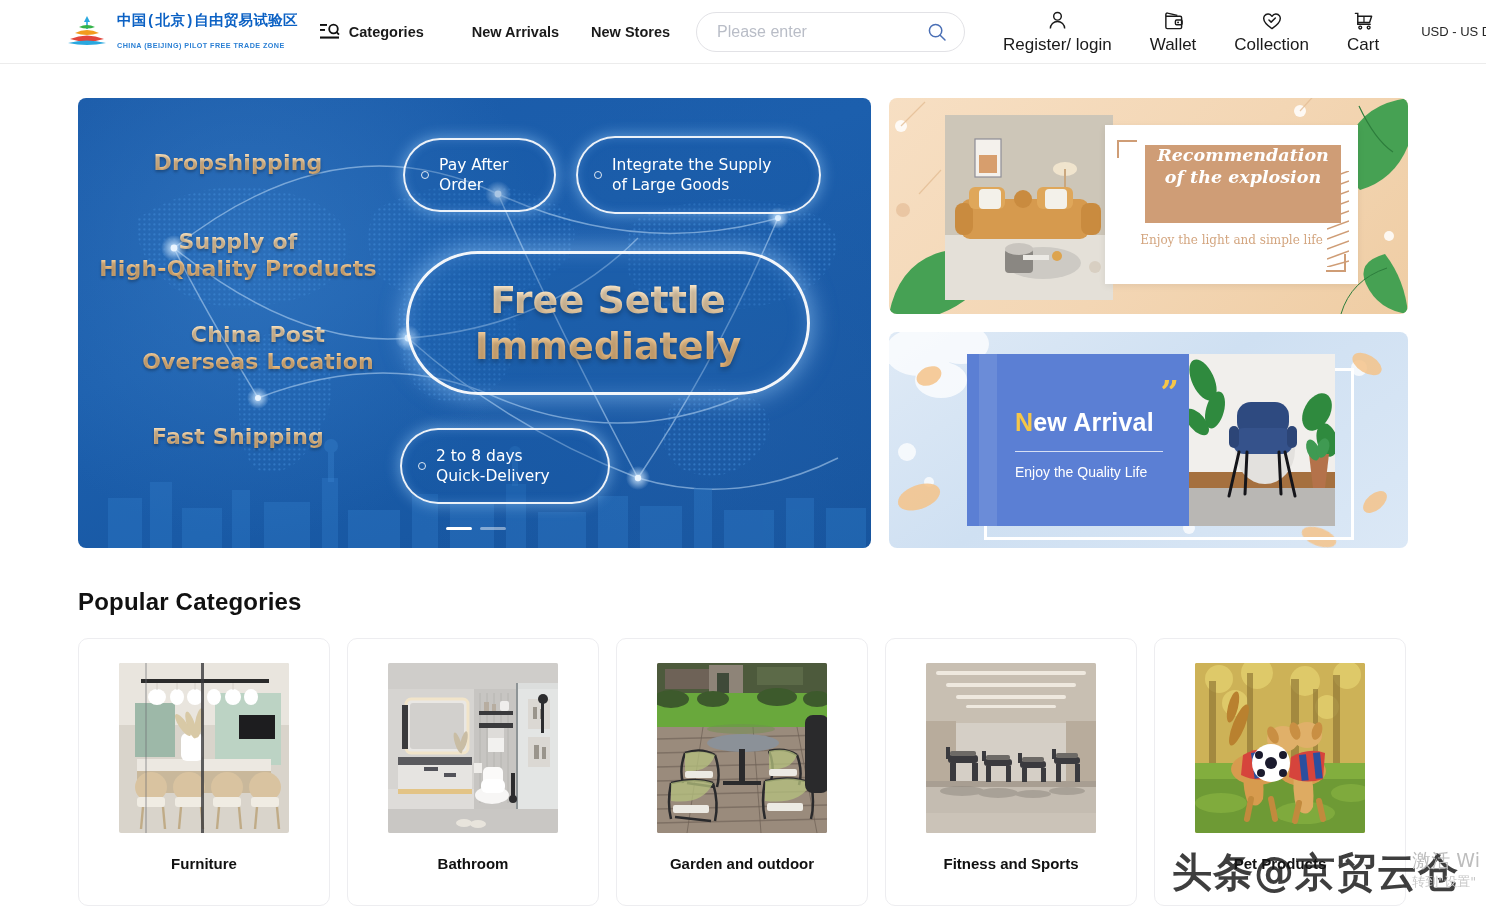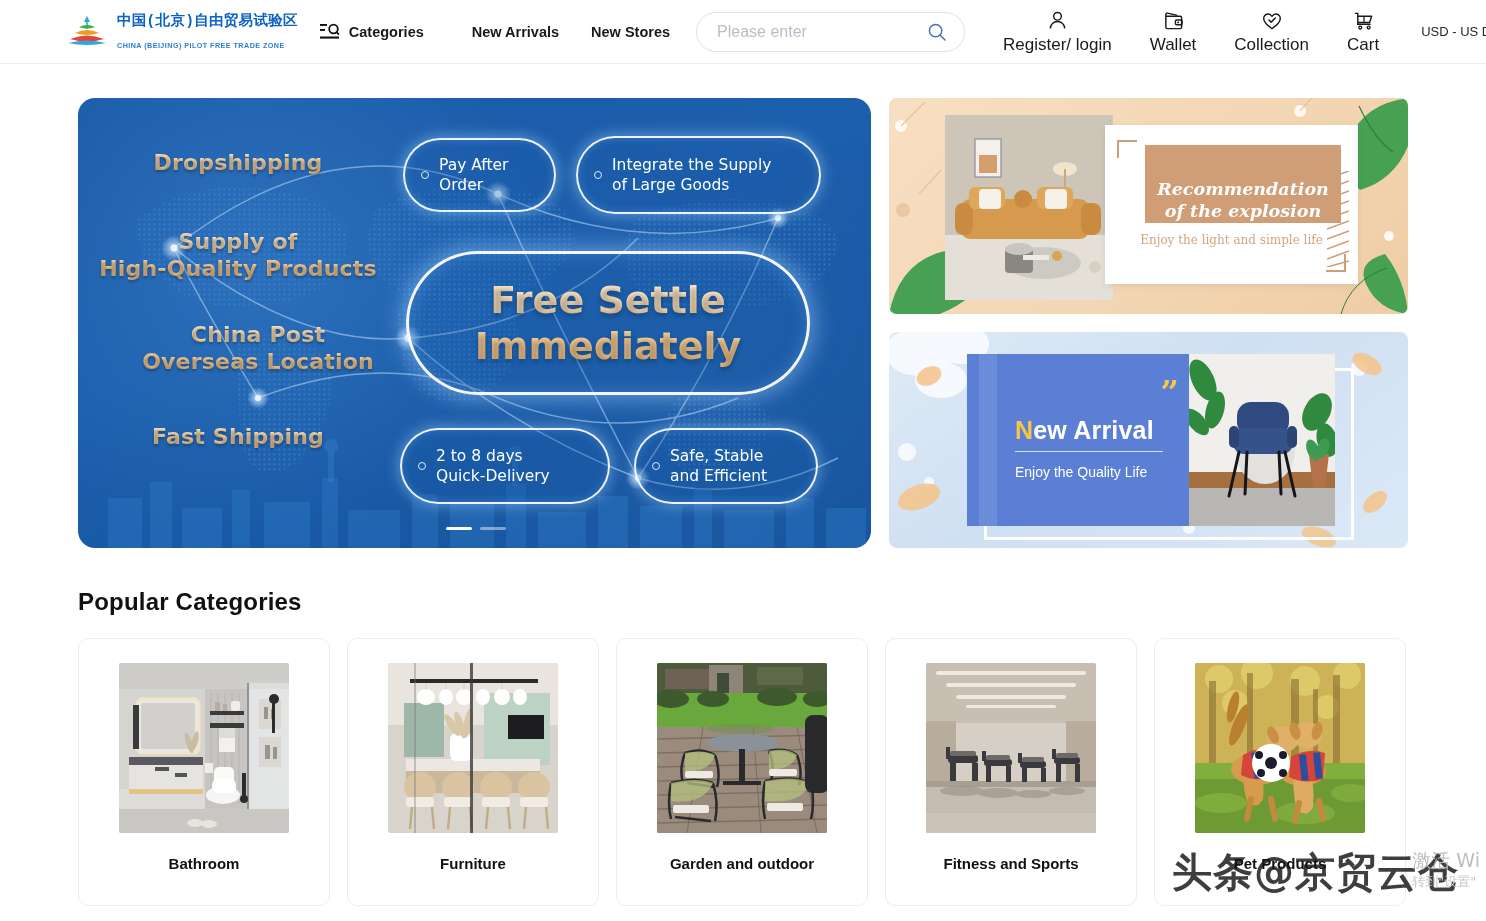--- a/index.html
+++ b/index.html
@@ -73,21 +73,21 @@
 
   
   .main { padding: 34px 0 0 0; }
   .content { width: 1330px; margin: 0 auto; }
   .hero-row { display: flex; gap: 18px; }
 
   
   .banner {
     position: relative;
     width: 793px; height: 450px;
-    border-radius: 17px; overflow: hidden;
+    border-radius: 8px; overflow: hidden;
     background:
       radial-gradient(circle at 22% 34%, rgba(58,126,198,.55) 0%, rgba(58,126,198,0) 42%),
       radial-gradient(circle at 78% 66%, rgba(36,96,170,.5) 0%, rgba(36,96,170,0) 45%),
       linear-gradient(160deg, #1a5aa8 0%, #1c5fad 40%, #15539c 100%);
     flex: none;
   }
   .banner svg.bg { position: absolute; inset: 0; width: 100%; height: 100%; }
   .banner-inner { position: absolute; inset: 0; }
 
   .left-labels {
@@ -160,21 +160,21 @@
     position: absolute; left: 56px; top: 17px; width: 168px; height: 185px;
     background: linear-gradient(180deg,#d8d2c6 0%, #cfc8ba 42%, #e6e2db 100%);
     overflow: hidden;
   }
   .p1-card {
     position: absolute; left: 216px; top: 27px; width: 253px; height: 159px;
     background: #fff; box-shadow: 0 2px 7px rgba(0,0,0,.07);
   }
   .p1-title {
     position: absolute; left: 40px; top: 20px; width: 196px; height: 78px;
-    background: #cf9d76; display: flex; align-items: flex-end; justify-content: center;
+    background: #cf9d76; display: flex; align-items: flex-start; justify-content: center;
     text-align: center;
   }
   .p1-title span {
     font-family: "DejaVu Serif", serif; font-style: italic; font-weight: 700;
     font-size: 17.5px; color: #fff; line-height: 1.25;
   }
   .p1-sub {
     position: absolute; left: 0; right: 0; top: 108px; text-align: center;
     font-family: "DejaVu Serif", serif; font-size: 12px; color: #d3a57f;
   }
@@ -183,21 +183,21 @@
 
   
   .promo2 {
     background: linear-gradient(145deg,#dfeaf6 0%, #cfe0f2 45%, #dbe8f6 100%);
   }
   .p2-card { position: absolute; left: 78px; top: 22px; width: 368px; height: 172px; display: flex; }
   .p2-left { width: 222px; background: #5b7fd4; position: relative; }
   .p2-stripe { position: absolute; left: 12px; top: 0; bottom: 0; width: 18px; background: rgba(255,255,255,.10); }
   .p2-right { flex: 1; background: linear-gradient(180deg,#f3f2f0 0%, #e8e6e3 60%, #cfcdca 100%); position: relative; overflow: hidden; }
   .p2-quote { position: absolute; right: 10px; top: 22px; font-size: 32px; color: #f6c648; font-family: "DejaVu Serif", serif; line-height: 1; font-weight: 700; }
-  .p2-h { position: absolute; left: 48px; top: 54px; font-size: 25px; font-weight: 700; color: #fff; font-family: "Liberation Sans", sans-serif; letter-spacing: .2px; margin-top: 8px; }
+  .p2-h { position: absolute; left: 48px; top: 54px; font-size: 25px; font-weight: 700; color: #fff; font-family: "Liberation Sans", sans-serif; letter-spacing: .2px; }
   .p2-h .n { color: #f6c648; }
   .p2-rule { position: absolute; left: 48px; top: 97px; width: 148px; height: 1px; background: rgba(255,255,255,.75); }
   .p2-sub { position: absolute; left: 48px; top: 110px; font-size: 14px; color: #fff; }
   .p2-frame { position: absolute; left: 95px; top: 36px; width: 370px; height: 172px; border: 3px solid #fff; pointer-events: none; }
 
   
   .sec-title {
     font-size: 24px; font-weight: 700; color: #111;
     margin: 40px 0 22px 0; letter-spacing: .2px;
   }
@@ -440,27 +440,20 @@
           </div>
 
           <div class="pill pill-bl">
             <span class="dot"></span>
             <span class="txt">
               <span>2 to 8 days</span><br>
               <span>Quick-Delivery</span>
             </span>
           </div>
 
-          <div class="pill pill-br">
-            <span class="dot"></span>
-            <span class="txt">
-              <span>Safe, Stable</span><br>
-              <span>and Efficient</span>
-            </span>
-          </div>
 
           <div class="dots">
             <div class="dash active"></div>
             <div class="dash"></div>
           </div>
         </div>
       </div>
 
       <div class="promos">
 
@@ -609,20 +602,80 @@
       </div>
     </div>
 
     <div class="sec-title">Popular Categories</div>
 
     <div class="cat-grid">
 
       <div class="cat-card">
         <div class="cat-img">
           <svg viewBox="0 0 170 170" style="width:100%;height:100%">
+            <rect width="170" height="170" fill="#d9d4cb"></rect>
+            <rect width="170" height="62" fill="#e9e5de"></rect>
+            <rect x="96" y="30" width="66" height="72" fill="#bcd3c4"></rect>
+            <rect x="16" y="40" width="40" height="54" fill="#9db8a8"></rect>
+            <rect x="22" y="16" width="128" height="4" fill="#2b2b2b"></rect>
+            <g fill="#ffffff">
+              <ellipse cx="38" cy="34" rx="9" ry="8"></ellipse>
+                <ellipse cx="58" cy="34" rx="7" ry="8"></ellipse>
+              <ellipse cx="76" cy="34" rx="8" ry="8"></ellipse>
+                <ellipse cx="95" cy="34" rx="7" ry="8"></ellipse>
+              <ellipse cx="114" cy="34" rx="8" ry="8"></ellipse>
+                <ellipse cx="132" cy="34" rx="7" ry="8"></ellipse>
+            </g>
+            <g stroke="#cfcbc4" stroke-width=".8">
+              <line x1="38" y1="20" x2="38" y2="27"></line>
+                <line x1="58" y1="20" x2="58" y2="27"></line>
+              <line x1="76" y1="20" x2="76" y2="27"></line>
+                <line x1="114" y1="20" x2="114" y2="27"></line>
+            </g>
+            <rect x="120" y="52" width="36" height="24" fill="#1d1d1f"></rect>
+            <rect x="18" y="96" width="134" height="12" fill="#ece8e1"></rect>
+            <rect x="18" y="108" width="134" height="22" fill="#c9b89b"></rect>
+            <rect x="62" y="70" width="22" height="28" rx="6" fill="#ffffff"></rect>
+            <g fill="#d8c9a6">
+              <ellipse cx="72" cy="62" rx="4" ry="14" transform="rotate(-18 72 62)"></ellipse>
+              <ellipse cx="80" cy="60" rx="4" ry="15" transform="rotate(10 80 60)"></ellipse>
+              <ellipse cx="64" cy="62" rx="4" ry="13" transform="rotate(-34 64 62)"></ellipse>
+            </g>
+            <g fill="#d9c3a0">
+              <ellipse cx="32" cy="124" rx="16" ry="15"></ellipse>
+                <ellipse cx="70" cy="124" rx="16" ry="15"></ellipse>
+              <ellipse cx="108" cy="124" rx="16" ry="15"></ellipse>
+                <ellipse cx="146" cy="124" rx="16" ry="15"></ellipse>
+            </g>
+            <g fill="#f0ece3">
+              <rect x="18" y="134" width="28" height="10" rx="3"></rect>
+                <rect x="56" y="134" width="28" height="10" rx="3"></rect>
+              <rect x="94" y="134" width="28" height="10" rx="3"></rect>
+                <rect x="132" y="134" width="28" height="10" rx="3"></rect>
+            </g>
+            <g stroke="#c0ab87" stroke-width="2.4">
+              <line x1="24" y1="144" x2="22" y2="166"></line>
+                <line x1="44" y1="144" x2="46" y2="166"></line>
+              <line x1="62" y1="144" x2="60" y2="166"></line>
+                <line x1="82" y1="144" x2="84" y2="166"></line>
+              <line x1="100" y1="144" x2="98" y2="166"></line>
+                <line x1="120" y1="144" x2="122" y2="166"></line>
+              <line x1="138" y1="144" x2="136" y2="166"></line>
+                <line x1="158" y1="144" x2="160" y2="166"></line>
+            </g>
+            <rect x="82" y="0" width="3" height="170" fill="#3a3a3c" opacity=".8"></rect>
+            <rect x="26" y="0" width="2" height="170" fill="#6e6e72" opacity=".35"></rect>
+          </svg>
+        </div>
+        <div class="cat-label">Furniture</div>
+      </div>
+
+      <div class="cat-card">
+        <div class="cat-img">
+          <svg viewBox="0 0 170 170" style="width:100%;height:100%">
             <rect width="170" height="170" fill="#dedcd9"></rect>
             <rect width="170" height="26" fill="#cfcdca"></rect>
             <rect x="0" y="26" width="86" height="100" fill="#d6d4d1"></rect>
             <rect x="86" y="26" width="42" height="120" fill="#c7c5c2"></rect>
             <g stroke="#b9b7b4" stroke-width="1.2">
               <line x1="92" y1="30" x2="92" y2="140"></line>
                 <line x1="99" y1="30" x2="99" y2="140"></line>
               <line x1="106" y1="30" x2="106" y2="140"></line>
                 <line x1="113" y1="30" x2="113" y2="140"></line>
               <line x1="120" y1="30" x2="120" y2="140"></line>
@@ -674,80 +727,20 @@
                 <ellipse cx="90" cy="161" rx="8" ry="4"></ellipse>
               </g>
           </svg>
         </div>
         <div class="cat-label">Bathroom</div>
       </div>
 
       <div class="cat-card">
         <div class="cat-img">
           <svg viewBox="0 0 170 170" style="width:100%;height:100%">
-            <rect width="170" height="170" fill="#d9d4cb"></rect>
-            <rect width="170" height="62" fill="#e9e5de"></rect>
-            <rect x="96" y="30" width="66" height="72" fill="#bcd3c4"></rect>
-            <rect x="16" y="40" width="40" height="54" fill="#9db8a8"></rect>
-            <rect x="22" y="16" width="128" height="4" fill="#2b2b2b"></rect>
-            <g fill="#ffffff">
-              <ellipse cx="38" cy="34" rx="9" ry="8"></ellipse>
-                <ellipse cx="58" cy="34" rx="7" ry="8"></ellipse>
-              <ellipse cx="76" cy="34" rx="8" ry="8"></ellipse>
-                <ellipse cx="95" cy="34" rx="7" ry="8"></ellipse>
-              <ellipse cx="114" cy="34" rx="8" ry="8"></ellipse>
-                <ellipse cx="132" cy="34" rx="7" ry="8"></ellipse>
-            </g>
-            <g stroke="#cfcbc4" stroke-width=".8">
-              <line x1="38" y1="20" x2="38" y2="27"></line>
-                <line x1="58" y1="20" x2="58" y2="27"></line>
-              <line x1="76" y1="20" x2="76" y2="27"></line>
-                <line x1="114" y1="20" x2="114" y2="27"></line>
-            </g>
-            <rect x="120" y="52" width="36" height="24" fill="#1d1d1f"></rect>
-            <rect x="18" y="96" width="134" height="12" fill="#ece8e1"></rect>
-            <rect x="18" y="108" width="134" height="22" fill="#c9b89b"></rect>
-            <rect x="62" y="70" width="22" height="28" rx="6" fill="#ffffff"></rect>
-            <g fill="#d8c9a6">
-              <ellipse cx="72" cy="62" rx="4" ry="14" transform="rotate(-18 72 62)"></ellipse>
-              <ellipse cx="80" cy="60" rx="4" ry="15" transform="rotate(10 80 60)"></ellipse>
-              <ellipse cx="64" cy="62" rx="4" ry="13" transform="rotate(-34 64 62)"></ellipse>
-            </g>
-            <g fill="#d9c3a0">
-              <ellipse cx="32" cy="124" rx="16" ry="15"></ellipse>
-                <ellipse cx="70" cy="124" rx="16" ry="15"></ellipse>
-              <ellipse cx="108" cy="124" rx="16" ry="15"></ellipse>
-                <ellipse cx="146" cy="124" rx="16" ry="15"></ellipse>
-            </g>
-            <g fill="#f0ece3">
-              <rect x="18" y="134" width="28" height="10" rx="3"></rect>
-                <rect x="56" y="134" width="28" height="10" rx="3"></rect>
-              <rect x="94" y="134" width="28" height="10" rx="3"></rect>
-                <rect x="132" y="134" width="28" height="10" rx="3"></rect>
-            </g>
-            <g stroke="#c0ab87" stroke-width="2.4">
-              <line x1="24" y1="144" x2="22" y2="166"></line>
-                <line x1="44" y1="144" x2="46" y2="166"></line>
-              <line x1="62" y1="144" x2="60" y2="166"></line>
-                <line x1="82" y1="144" x2="84" y2="166"></line>
-              <line x1="100" y1="144" x2="98" y2="166"></line>
-                <line x1="120" y1="144" x2="122" y2="166"></line>
-              <line x1="138" y1="144" x2="136" y2="166"></line>
-                <line x1="158" y1="144" x2="160" y2="166"></line>
-            </g>
-            <rect x="82" y="0" width="3" height="170" fill="#3a3a3c" opacity=".8"></rect>
-            <rect x="26" y="0" width="2" height="170" fill="#6e6e72" opacity=".35"></rect>
-          </svg>
-        </div>
-        <div class="cat-label">Furniture</div>
-      </div>
-
-      <div class="cat-card">
-        <div class="cat-img">
-          <svg viewBox="0 0 170 170" style="width:100%;height:100%">
             <rect width="170" height="170" fill="#8f7f72"></rect>
             <rect width="170" height="34" fill="#4d5a3c"></rect>
             <rect y="30" width="170" height="46" fill="#69a83c"></rect>
             <rect y="64" width="170" height="106" fill="#9a8b7c"></rect>
             <g stroke="#7e7064" stroke-width="1.4">
               <line x1="0" y1="76" x2="170" y2="72"></line>
                 <line x1="0" y1="90" x2="170" y2="86"></line>
               <line x1="0" y1="104" x2="170" y2="100"></line>
                 <line x1="0" y1="118" x2="170" y2="114"></line>
               <line x1="0" y1="132" x2="170" y2="128"></line>

